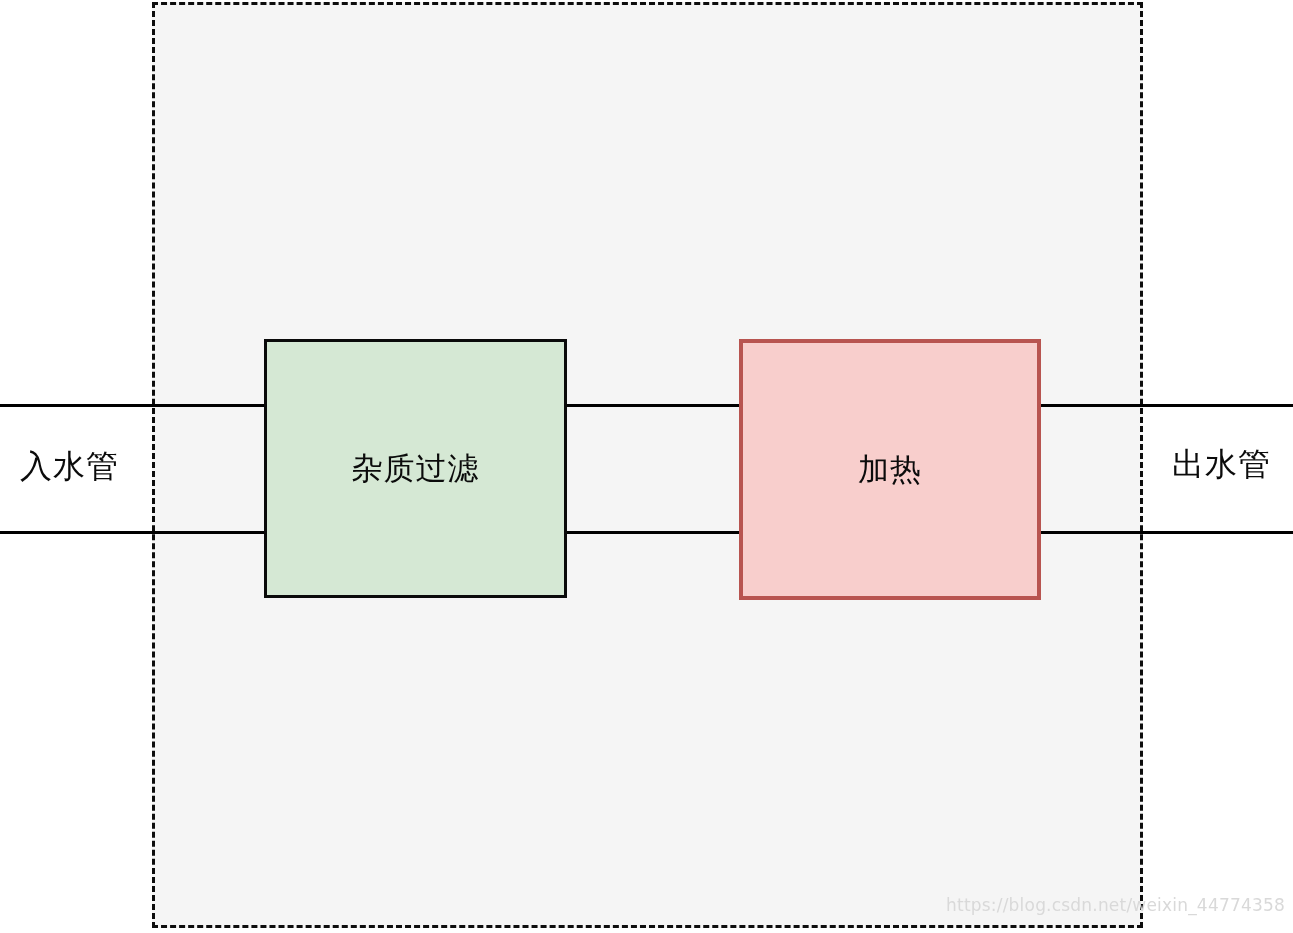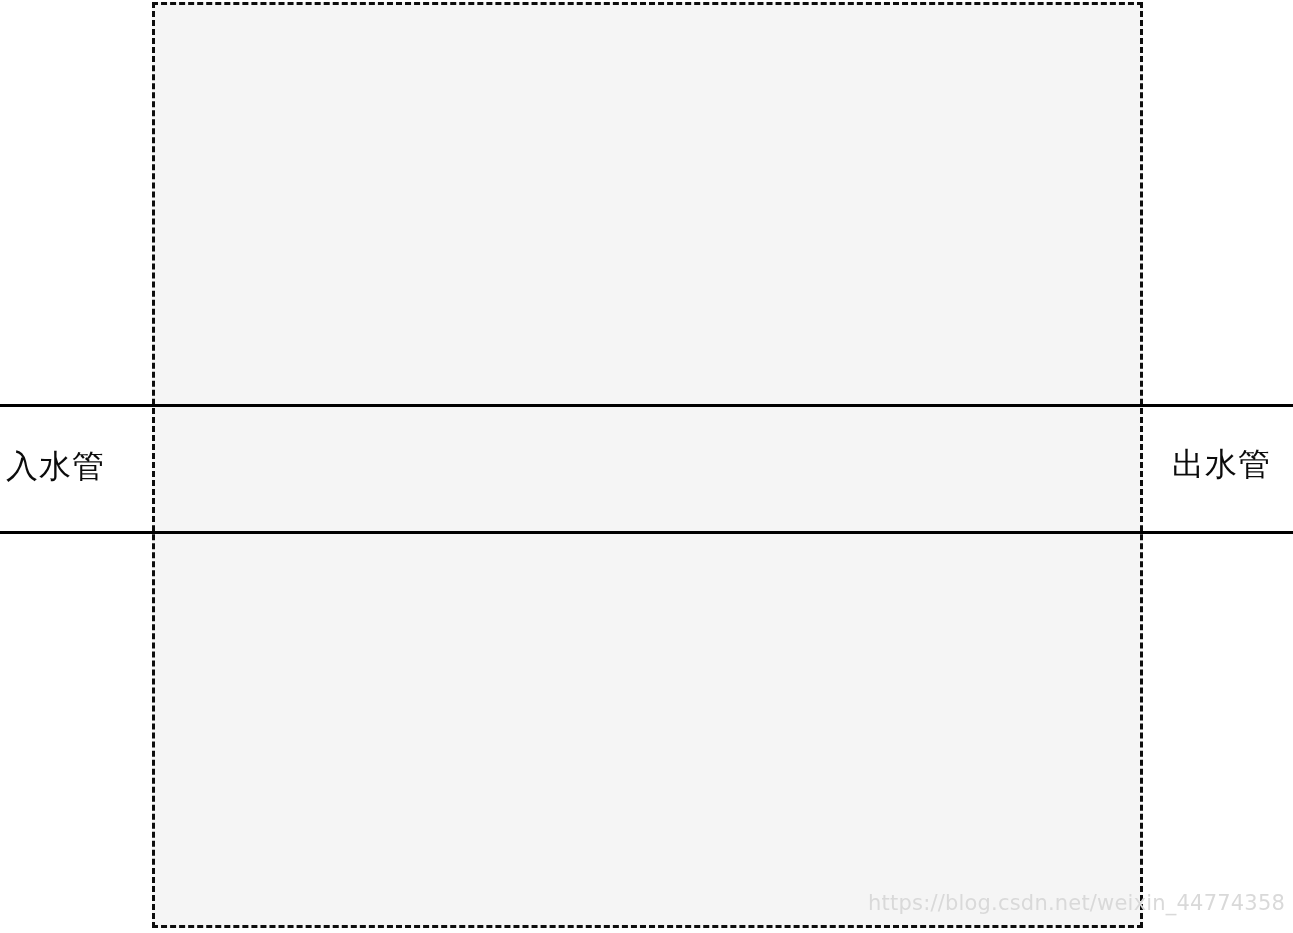--- a/index.html
+++ b/index.html
@@ -76,50 +76,56 @@
   
   .endpoint-label {
     position: absolute;
     font-size: 32px;
     color: #0b0b0b;
     line-height: 1;
     white-space: nowrap;
     letter-spacing: 1px;
   }
   .label-inlet {
-    left: 6px;
+    left: 20px;
     top: 450px;
   }
   .label-outlet {
     left: 1172px;
     top: 448px;
   }
 
   
   .watermark {
     position: absolute;
     right: 8px;
     bottom: 18px;
-    font-size: 21px;
+    font-size: 17px;
     color: #d9d9d9;
     white-space: nowrap;
     letter-spacing: 0.2px;
   }
 </style>
 </head>
 <body>
 
 <div id="canvas">
 
   <div class="system-boundary"></div>
 
   <div class="pipe pipe-top"></div>
   <div class="pipe pipe-bottom"></div>
 
+  <div class="proc-box box-filter">
+    <span class="proc-label">杂质过滤</span>
+  </div>
 
+  <div class="proc-box box-heater">
+    <span class="proc-label">加热</span>
+  </div>
 
   <div class="endpoint-label label-inlet">入水管</div>
 
   <div class="endpoint-label label-outlet">出水管</div>
 
   <div class="watermark">https://blog.csdn.net/weixin_44774358</div>
 
 </div>
 
 </body></html>

